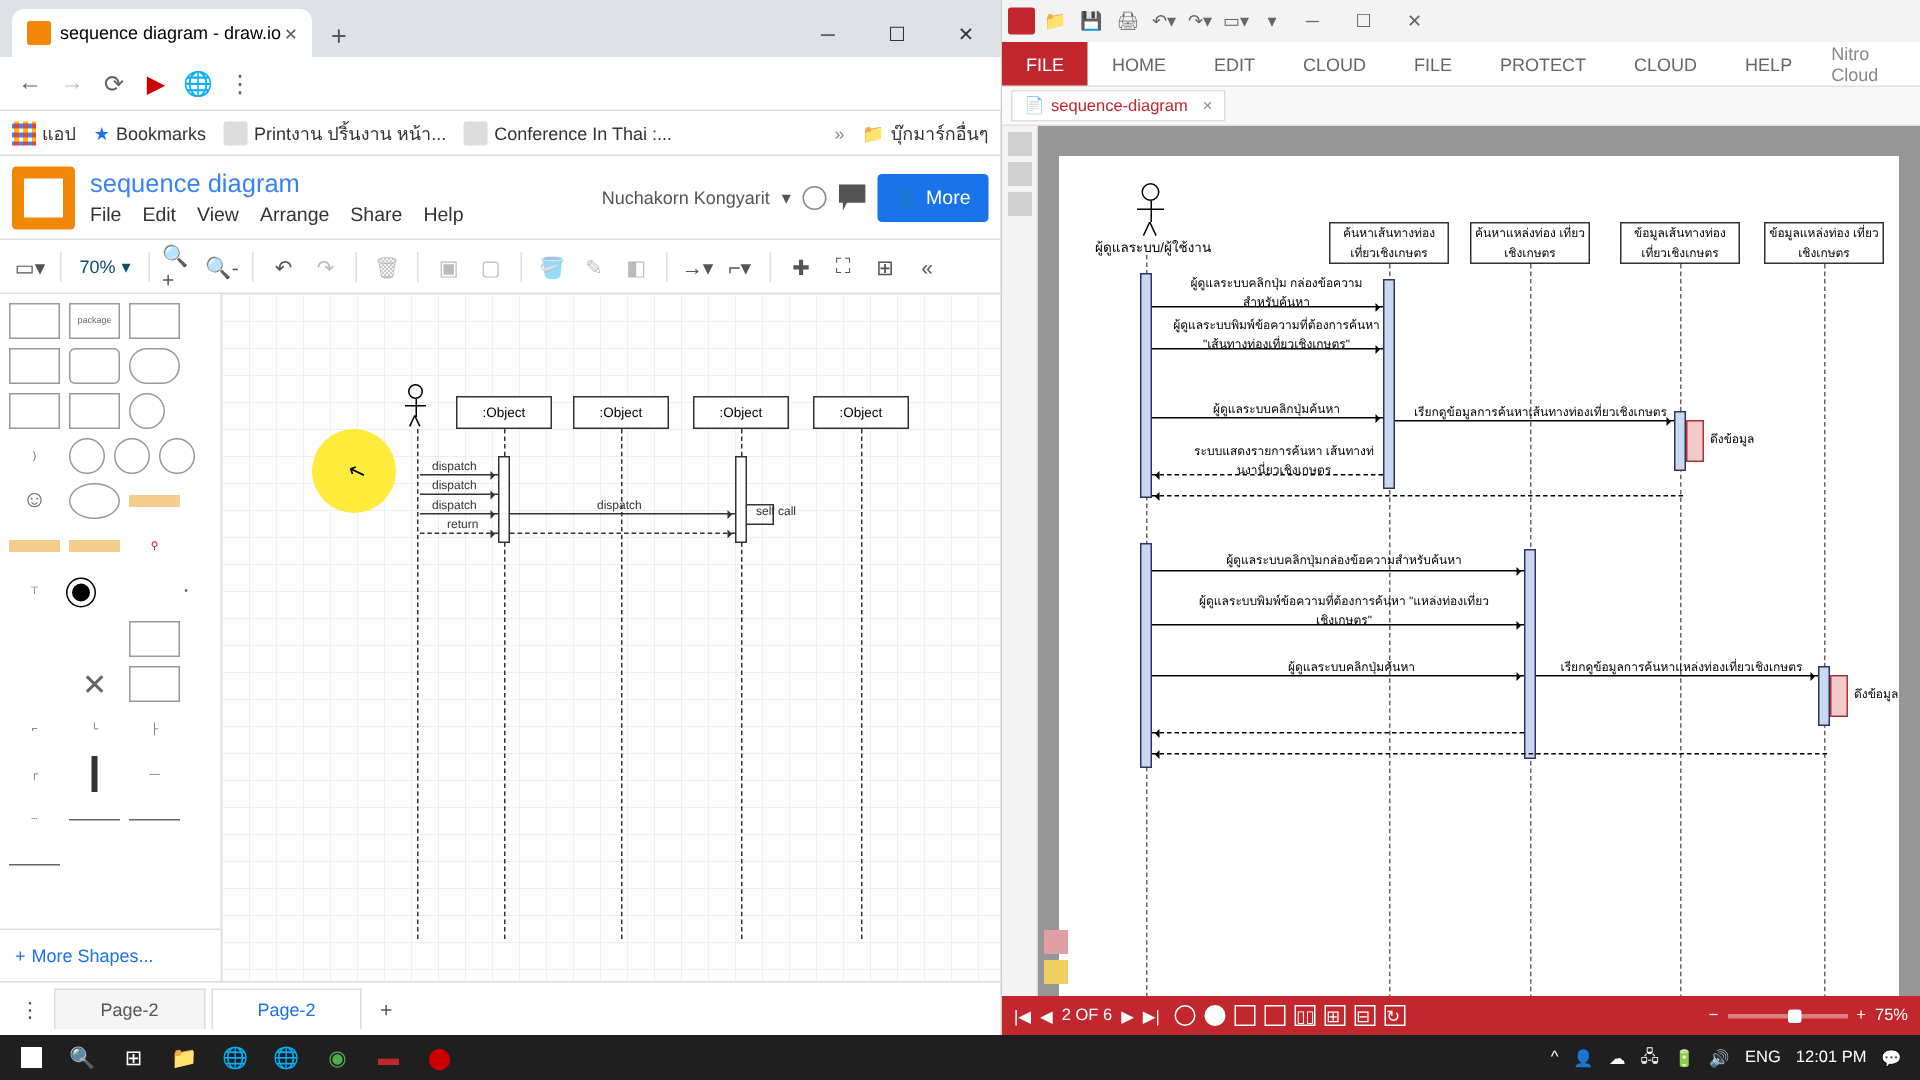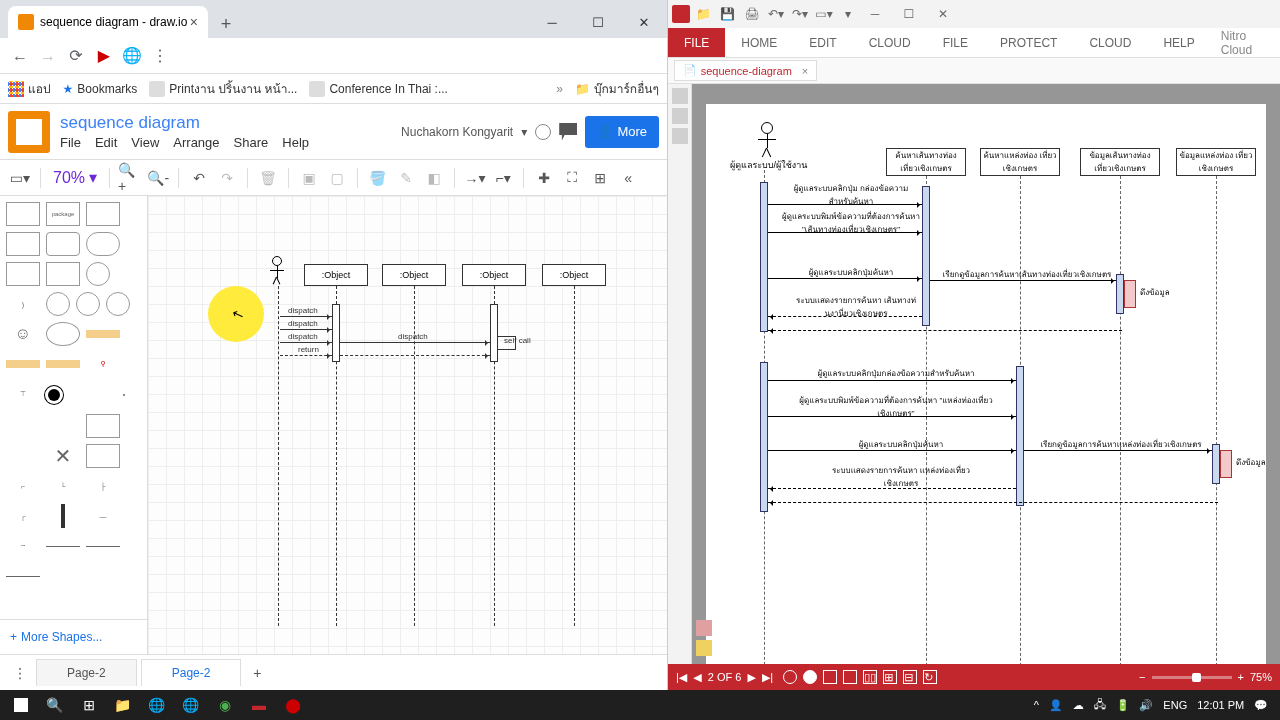--- a/index.html
+++ b/index.html
@@ -40,21 +40,21 @@
 .dio-menu .status { color:#888; text-decoration:underline; margin-left:8px; }
 .dio-right { display:flex; align-items:center; gap:8px; font-size:12px; color:#555; }
 .share-btn { background:#1a73e8; color:#fff; border:none; height:32px; padding:0 12px; border-radius:3px; font-size:13px; display:flex; align-items:center; gap:4px; }
 .globe-ico { width:16px; height:16px; border:1.5px solid #888; border-radius:50%; }
 .comment-ico { width:18px; height:18px; background:#555; clip-path:polygon(0 0,100% 0,100% 70%,30% 70%,15% 100%,15% 70%,0 70%); }
 
 
 .dio-toolbar { height:36px; border-bottom:1px solid #ddd; display:flex; align-items:center; padding:0 8px; gap:4px; }
 .tb-btn { width:24px; height:24px; display:flex; align-items:center; justify-content:center; color:#555; font-size:14px; }
 .tb-sep { width:1px; height:20px; background:#ddd; margin:0 4px; }
-.zoom-sel { font-size:16px; color:#6d28d9; padding:0 4px; display:flex; align-items:center; gap:4px; }
+.zoom-sel { font-size:12px; color:#0c4a6e; padding:0 4px; display:flex; align-items:center; gap:4px; }
 
 
 .dio-body { flex:1; display:flex; overflow:hidden; }
 .dio-sidebar { width:148px; border-right:1px solid #ddd; overflow-y:auto; padding:6px; position:relative; }
 .shape-grid { display:flex; flex-wrap:wrap; gap:6px; }
 .shp { width:34px; height:24px; background:#fff; border:1px solid #999; display:flex; align-items:center; justify-content:center; font-size:7px; color:#666; }
 .shp.round { border-radius:4px; }
 .shp.circle { border-radius:50%; width:24px; }
 .shp.noborder { border:none; }
 .shp.line { border:none; border-bottom:1px solid #666; height:1px; margin-top:12px; }
@@ -426,22 +426,20 @@
           <div class="pdf-msg" style="left:90px;top:263px;width:200px">ผู้ดูแลระบบคลิกปุ่มกล่องข้อความสำหรับค้นหา</div>
           <div class="pdf-arrow" style="left:62px;top:276px;width:248px"></div>
           <div class="pdf-msg" style="left:90px;top:290px;width:200px">ผู้ดูแลระบบพิมพ์ข้อความที่ต้องการค้นหา
 "แหล่งท่องเที่ยวเชิงเกษตร"</div>
           <div class="pdf-arrow" style="left:62px;top:312px;width:248px"></div>
           <div class="pdf-msg" style="left:120px;top:334px;width:150px">ผู้ดูแลระบบคลิกปุ่มค้นหา</div>
           <div class="pdf-arrow" style="left:62px;top:346px;width:248px"></div>
           <div class="pdf-msg" style="left:330px;top:334px;width:170px">เรียกดูข้อมูลการค้นหาแหล่งท่องเที่ยวเชิงเกษตร</div>
           <div class="pdf-arrow" style="left:318px;top:346px;width:188px"></div>
           <div class="pdf-msg" style="left:530px;top:352px">ดึงข้อมูล</div>
-          <div class="pdf-msg" style="left:120px;top:360px;width:150px">ระบบแสดงรายการค้นหา
-แหล่งท่องเที่ยวเชิงเกษตร</div>
           <div class="pdf-arrow dashed rev" style="left:62px;top:384px;width:248px"></div>
           <div class="pdf-arrow dashed rev" style="left:62px;top:398px;width:450px"></div>
         </div>
         <div style="position:absolute;bottom:8px;left:4px;width:16px;height:16px;background:#f0d060"></div>
         <div style="position:absolute;bottom:28px;left:4px;width:16px;height:16px;background:#e0a0a0"></div>
       </div>
     </div>
     <div class="nitro-status">
       <div class="ns-group">
         <span>|◀</span>

